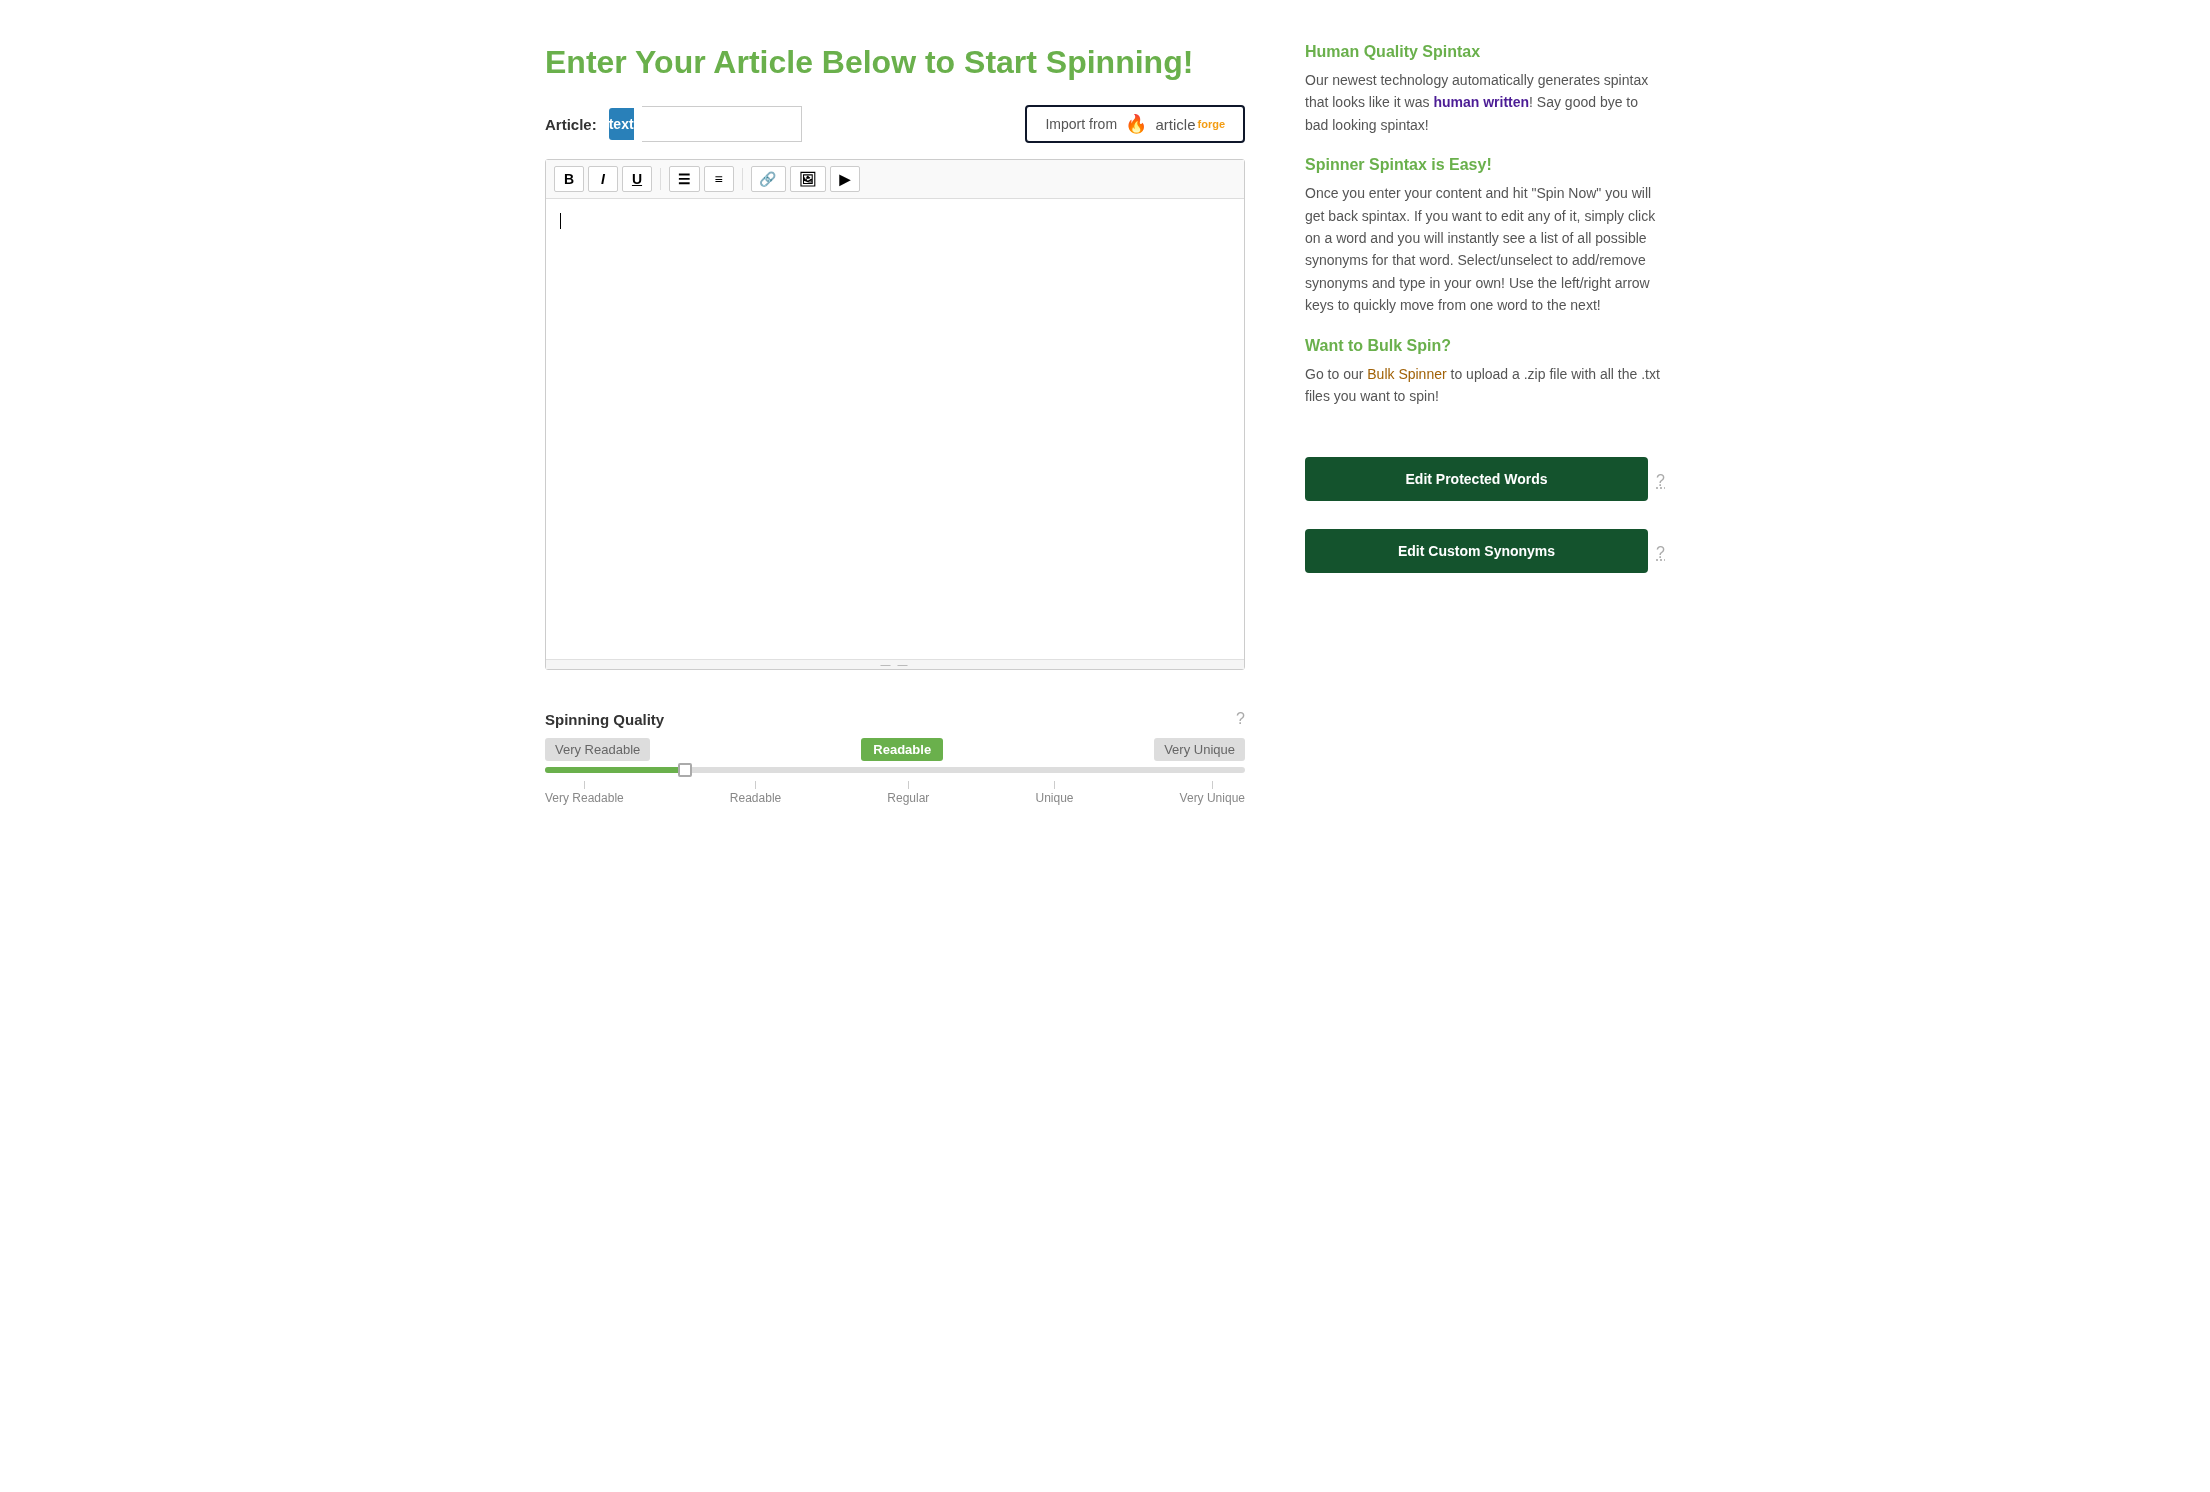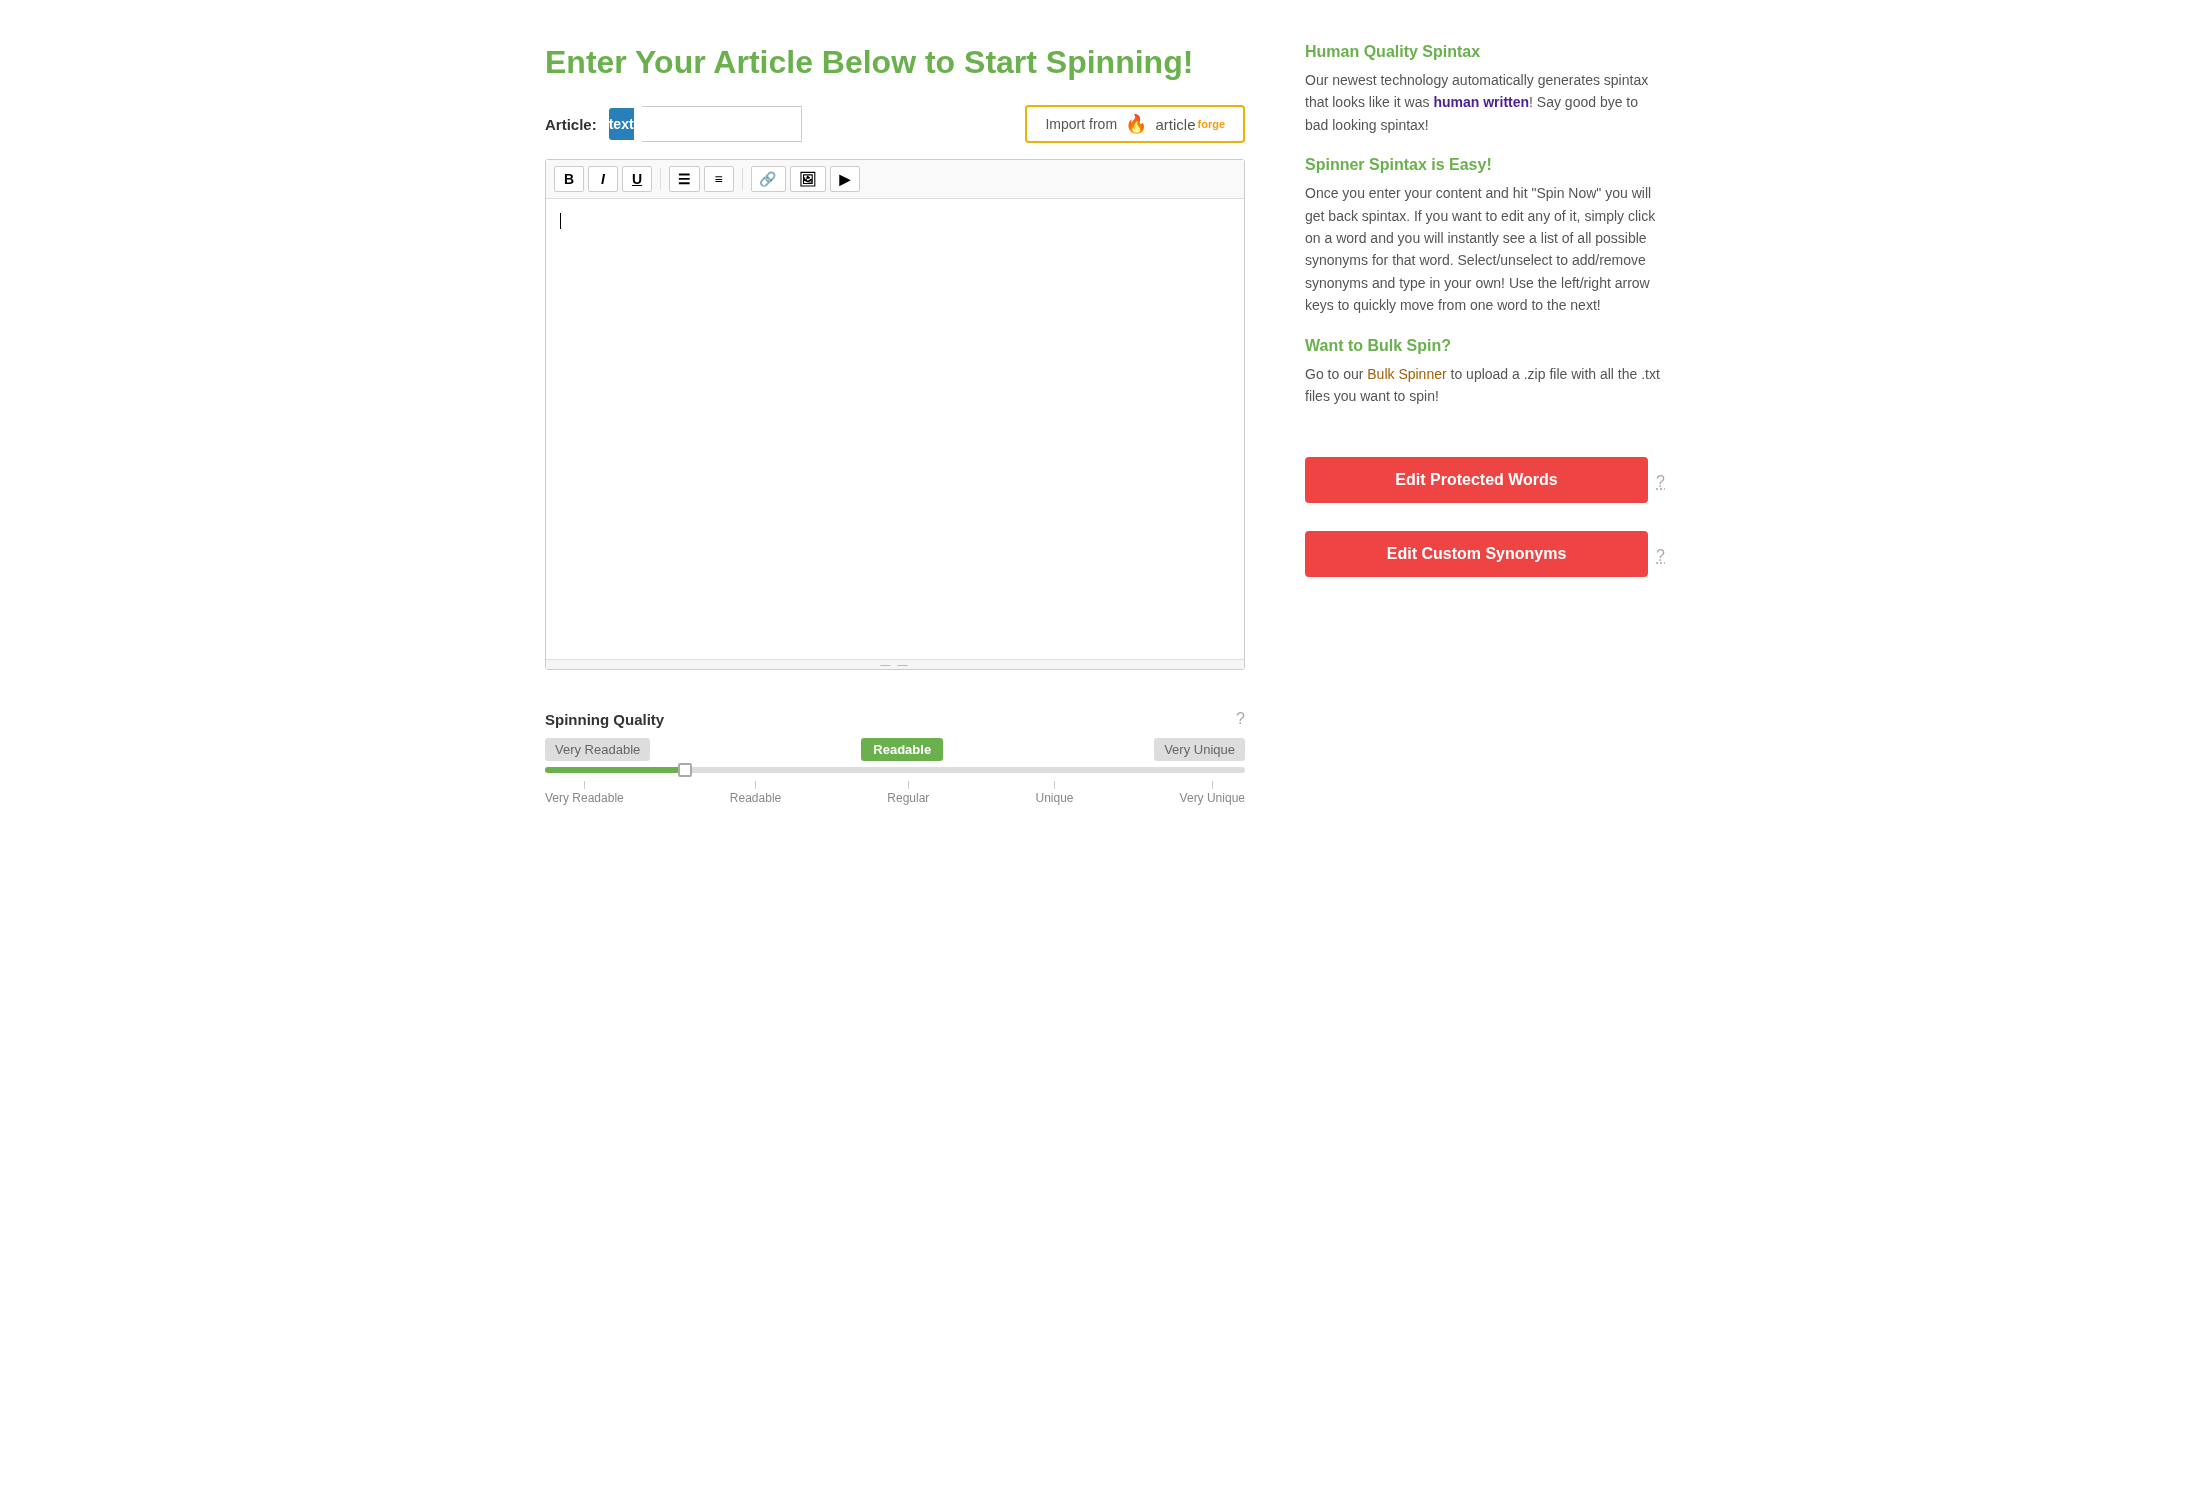--- a/index.html
+++ b/index.html
@@ -57,21 +57,21 @@
       border-left: none;
       padding: 8px 12px;
       font-size: 14px;
       width: 160px;
       height: 36px;
       outline: none;
     }
     .import-btn {
       margin-left: auto;
       background: #fff;
-      border: 2px solid #eab308;
+      border: 2px solid #0f172a;
       border-radius: 4px;
       padding: 6px 18px;
       display: flex;
       align-items: center;
       gap: 8px;
       cursor: pointer;
       font-size: 14px;
       color: #333;
     }
     .import-btn-text {
@@ -265,26 +265,26 @@
     .section-text strong {
       font-weight: bold;
       color: #4c1d95;
     }
     .section-text a {
       color: #a16207;
       text-decoration: none;
     }
     .green-btn {
       display: inline-block;
-      background: #ef4444;
+      background: #14532d;
       color: #fff;
       border: none;
       border-radius: 4px;
       padding: 14px 28px;
-      font-size: 16px;
+      font-size: 14px;
       font-weight: bold;
       cursor: pointer;
       margin-bottom: 4px;
       width: 100%;
       text-align: center;
     }
     .btn-row {
       display: flex;
       align-items: center;
       gap: 8px;

